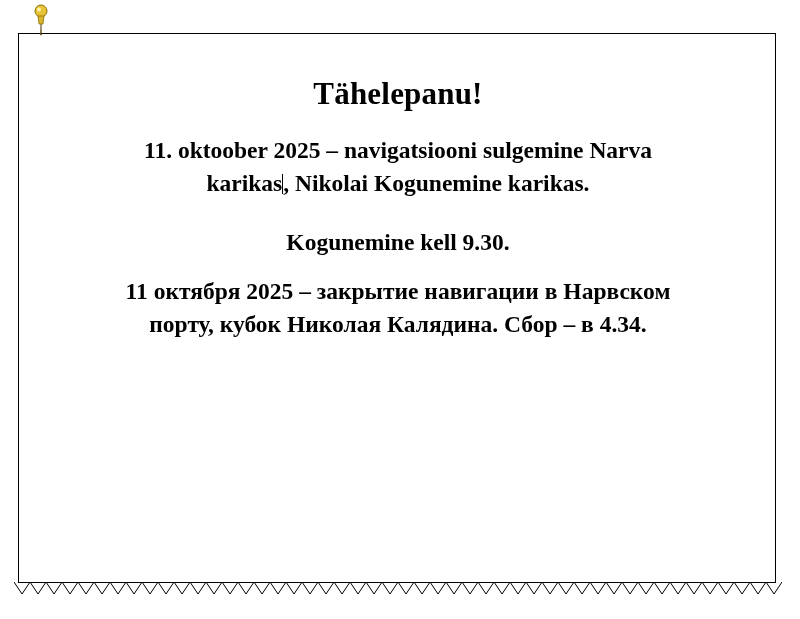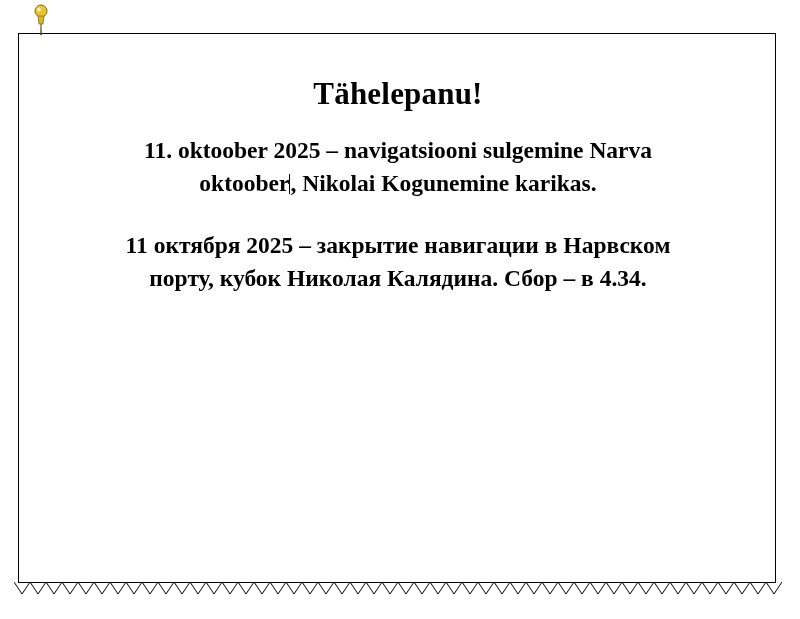--- a/index.html
+++ b/index.html
@@ -85,21 +85,21 @@
   .title-ru {
     font-size: 31px;
     font-weight: bold;
     margin: 0;
     padding-top: 103px;
     color: #000000;
   }
   .body-ru {
     font-size: 23.5px;
     font-weight: bold;
-    margin: 12px;
+    margin: 0;
     padding-top: 16px;
     line-height: 1.42;
     color: #000000;
     padding-left: 52px;
     padding-right: 52px;
   }
   .caret {
     display: inline-block;
     width: 1px;
     height: 20px;
@@ -122,23 +122,24 @@
     </svg>
   </div>
 
   <div class="note-sheet">
     <div class="content">
 
       <div class="title-et">Tähelepanu!</div>
 
       <div class="body-et">
         <span>11. oktoober 2025 – navigatsiooni sulgemine Narva</span><br>
-        <span>oktoober</span><span class="caret"></span><span>, Nikolai Kogunemine karikas.</span>
+        <span>karikas</span><span class="caret"></span><span>, Nikolai Kogunemine karikas.</span>
       </div>
 
+      <div class="body-et-2">Kogunemine kell 9.30.</div>
 
 
       <div class="body-ru">
         <span>11 октября 2025 – закрытие навигации в Нарвском</span><br>
         <span>порту, кубок Николая Калядина. Сбор – в 4.34.</span>
       </div>
 
     </div>
   </div>
 

